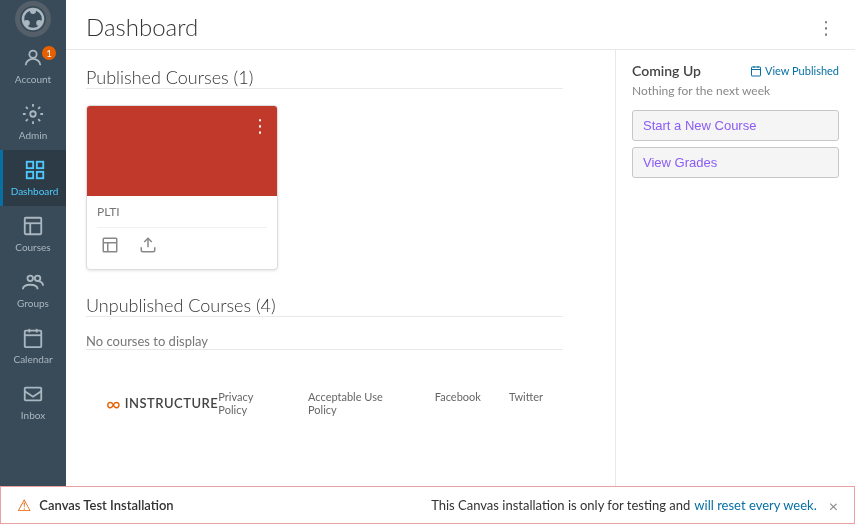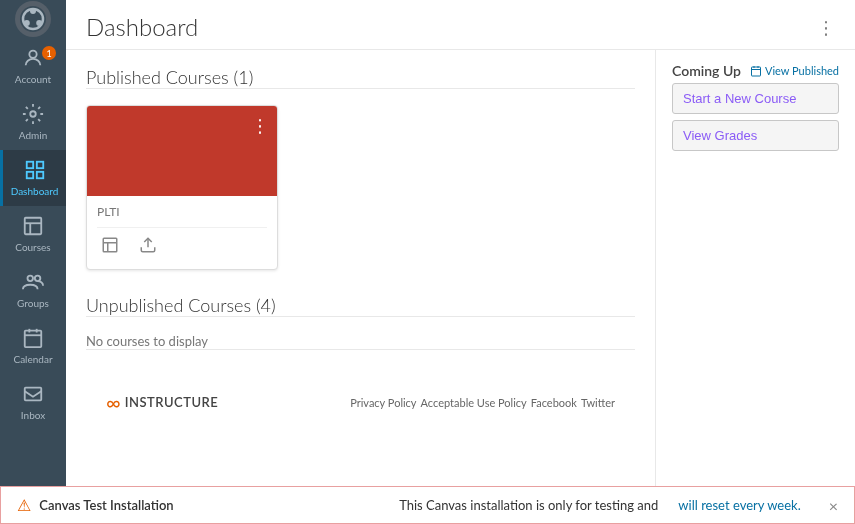--- a/index.html
+++ b/index.html
@@ -21,21 +21,21 @@
     .main { flex: 1; display: flex; flex-direction: column; overflow: hidden; }
 
     
     .header { padding: 12px 20px 8px 20px; display: flex; align-items: center; justify-content: space-between; border-bottom: 1px solid #e8e8e8; }
     .header-title { font-size: 24px; font-weight: 300; color: #333; }
     .header-menu { color: #777; cursor: pointer; font-size: 18px; }
 
     
     .content-area { display: flex; flex: 1; overflow: hidden; }
     .main-content { flex: 1; padding: 16px 20px; overflow-y: auto; }
-    .right-panel { width: 200px; padding: 12px 16px; border-left: 1px solid #e8e8e8; flex-shrink: 0; }
+    .right-panel { width: 240px; padding: 12px 16px; border-left: 1px solid #e8e8e8; flex-shrink: 0; margin-left: 32px; }
 
     
     .section-title { font-size: 18px; font-weight: 300; color: #333; padding-bottom: 0; border-bottom: 1px solid #e8e8e8; margin-bottom: 16px; }
 
     
     .courses-grid { display: flex; flex-wrap: wrap; gap: 16px; margin-bottom: 24px; }
     .course-card { width: 192px; border: 1px solid #ddd; border-radius: 4px; overflow: hidden; background: #fff; box-shadow: 0 1px 3px rgba(0,0,0,0.1); }
     .course-card-image { height: 90px; background: #c0392b; position: relative; display: flex; align-items: flex-start; justify-content: flex-end; padding: 8px; }
     .course-card-menu { color: #fff; cursor: pointer; font-size: 18px; }
     .course-card-body { padding: 8px 10px; }
@@ -49,29 +49,29 @@
 
     
     .coming-up-header { display: flex; align-items: center; justify-content: space-between; margin-bottom: 4px; }
     .coming-up-title { font-size: 14px; font-weight: 600; color: #444; }
     .view-calendar-link { font-size: 11px; color: #0770a3; cursor: pointer; display: flex; align-items: center; gap: 3px; }
     .nothing-text { font-size: 12px; color: #888; margin-bottom: 12px; }
     .right-panel-btn { display: block; width: 100%; padding: 7px 10px; margin-bottom: 6px; background: #f5f5f5; border: 1px solid #c7c7c7; border-radius: 3px; font-size: 13px; color: #8b5cf6; cursor: pointer; text-align: left; }
 
     
     .footer { padding: 10px 20px; display: flex; align-items: center; justify-content: space-between; border-top: 1px solid #e8e8e8; }
-    .footer-links { display: flex; gap: 4px; }
+    .footer-links { display: flex; gap: 28px; }
     .footer-link { font-size: 11px; color: #666; cursor: pointer; }
 
     
     .notification-bar { background: #fff; border: 1px solid #e8a0a0; padding: 8px 16px; display: flex; align-items: center; justify-content: space-between; font-size: 13px; color: #333; }
     .notification-left { display: flex; align-items: center; gap: 8px; }
     .notification-icon { color: #e66000; font-size: 16px; }
     .notification-title { font-weight: 600; }
-    .notification-right { display: flex; align-items: center; gap: 20px; }
+    .notification-right { display: flex; align-items: center; gap: 4px; }
     .notification-link { color: #0770a3; cursor: pointer; }
     .notification-close { cursor: pointer; color: #888; font-size: 16px; margin-left: 8px; }
 
     
     .instructure-logo { display: flex; align-items: center; gap: 4px; }
     .instructure-icon { color: #e66000; font-size: 18px; }
     .instructure-text { font-size: 13px; font-weight: 600; color: #444; letter-spacing: 0.5px; }
   </style>
 </head>
 <body>
@@ -237,20 +237,21 @@
           <span class="view-calendar-link">
             <svg width="12" height="12" viewBox="0 0 24 24" fill="none" stroke="#0770a3" stroke-width="2">
               <rect x="3" y="4" width="18" height="18" rx="1"></rect>
               <line x1="3" y1="9" x2="21" y2="9"></line>
               <line x1="8" y1="2" x2="8" y2="6"></line>
               <line x1="16" y1="2" x2="16" y2="6"></line>
             </svg>
             <span>View Published</span>
           </span>
         </div>
+        <p class="nothing-text">Nothing for the next week</p>
         <button class="right-panel-btn">Start a New Course</button>
         <button class="right-panel-btn">View Grades</button>
       </div>
     </div>
   </div>
 </div>
 
 <div class="notification-bar">
   <div class="notification-left">
     <span class="notification-icon">⚠</span>

